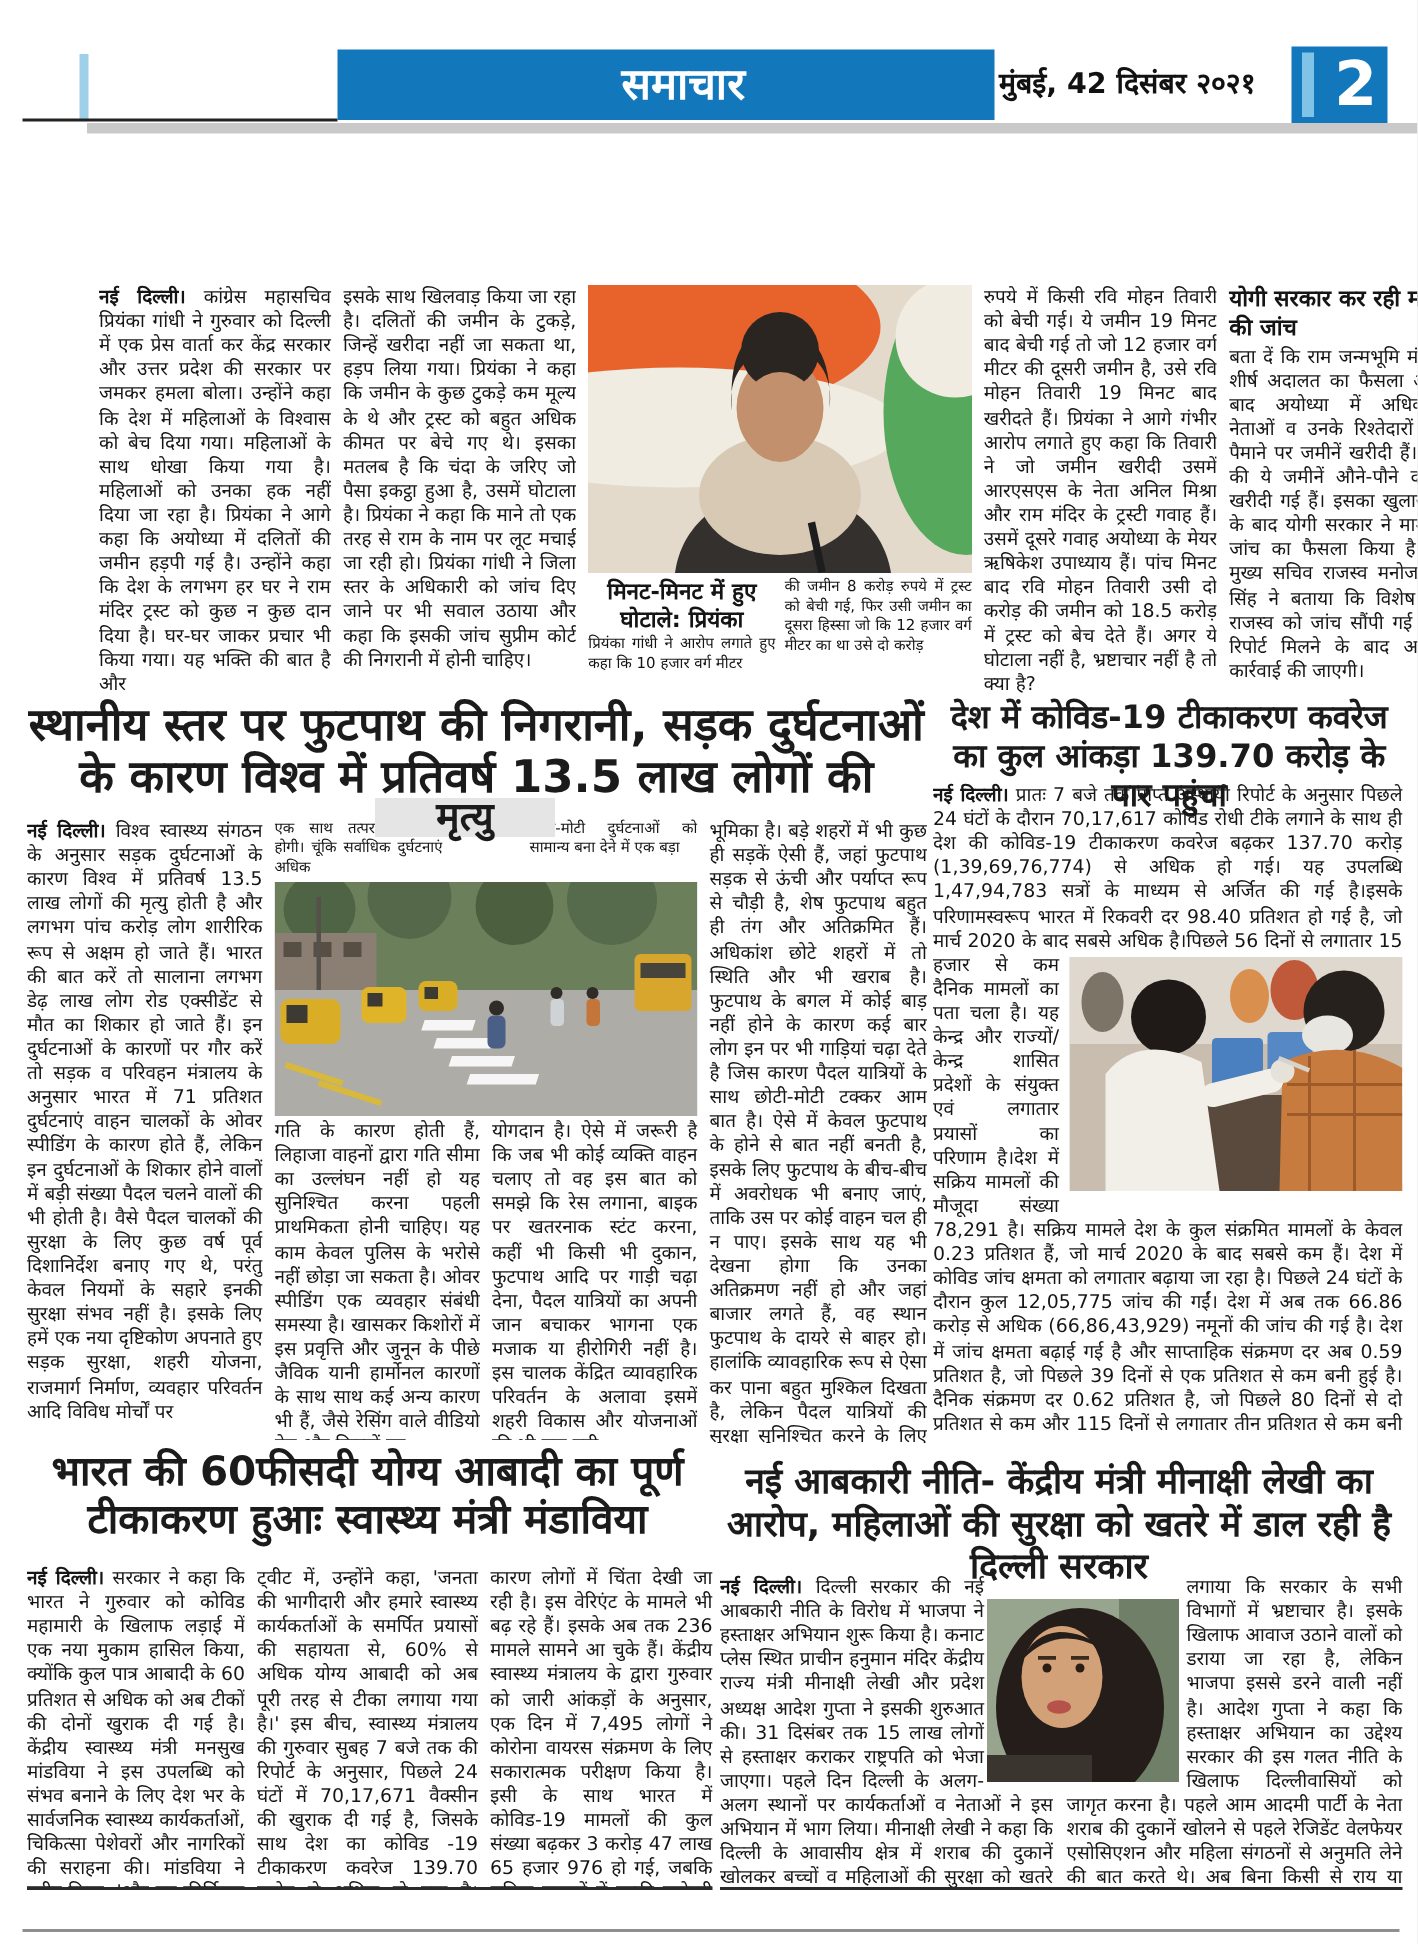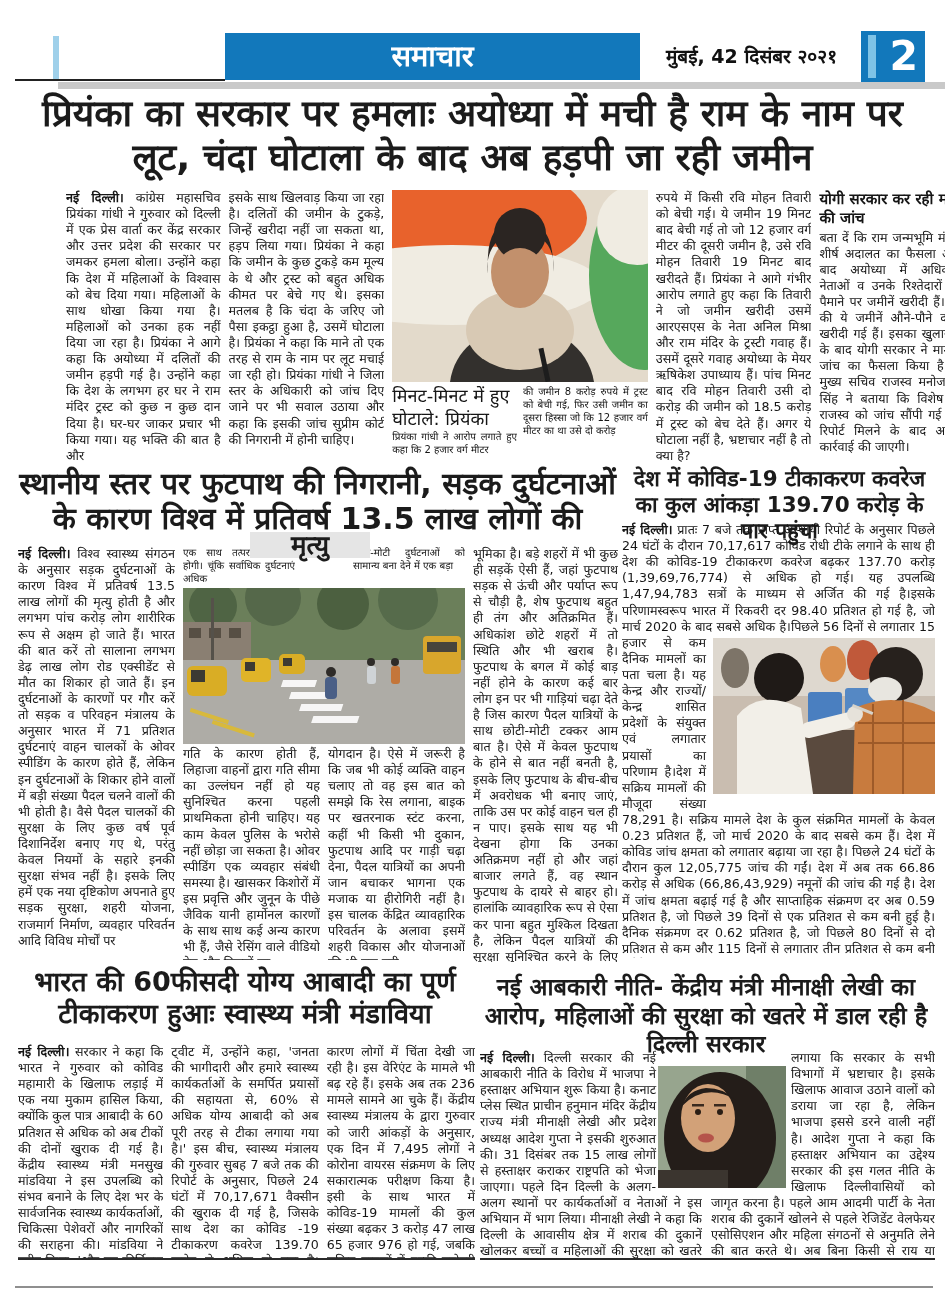--- a/index.html
+++ b/index.html
@@ -6,28 +6,28 @@
   .sheet{position:relative;width:945px;height:1296px;background:#ffffff;margin:0 auto;
          font-family:"DejaVu Sans","Liberation Sans",sans-serif;color:#151515;overflow:hidden;}
   .abs{position:absolute;}
   .bt{font-size:12.6px;line-height:1.28;text-align:justify;}
   .lead{font-weight:bold;}
   .cols{display:flex;}
   .col{overflow:hidden;}
   .hl{font-weight:bold;color:#1b1b1b;text-align:center;}
   
   .mast-logo{color:#d81b7b;font-weight:bold;font-size:22px;text-align:center;line-height:44px;}
-  .mast-section{background:#1278bb;color:#fff;font-weight:bold;font-size:29px;text-align:center;line-height:47px;}
+  .mast-section{background:#1278bb;color:#fff;font-weight:bold;font-size:29px;text-align:center;line-height:47px;padding-left:23px;}
   .mast-date{font-weight:bold;font-size:19px;text-align:center;line-height:47px;color:#111;}
   .pagebox{background:#1278bb;}
   .pagebox .bar{position:absolute;left:7px;top:4px;width:8px;height:43px;background:#7fc3e6;}
   .pagebox .num{position:absolute;right:7px;top:0;color:#fff;font-weight:bold;font-size:41px;line-height:51px;}
   .shadow{background:#c9c9c9;}
   .photo{display:block;overflow:hidden;background:#ddd;}
-  .caption-title{font-weight:normal;font-size:18px;line-height:1.25;text-align:left;}
+  .caption-title{font-weight:bold;font-size:15px;line-height:1.25;text-align:center;}
   .cap{font-size:10px;line-height:1.3;text-align:justify;}
   .subhead{font-weight:bold;font-size:15px;line-height:1.25;text-align:left;margin-bottom:2px;}
   .rule{background:#8f8f8f;}
   .sp-r{float:right;width:46px;height:130px;}
   .sp-l{float:left;width:80px;height:130px;}
   .covid-img{float:right;width:222px;height:156px;margin:3px 0 3px 7px;}
 </style>
 </head>
 <body>
 
@@ -36,21 +36,20 @@
   <div class="abs" style="left:53px;top:36px;width:6px;height:44px;background:#9fd0ea;"></div>
   <div class="abs" style="left:15px;top:79px;width:210px;height:2px;background:#222;"></div>
   <div class="abs mast-section" style="left:225px;top:33px;width:415px;height:47px;">समाचार</div>
   <div class="abs mast-date" style="left:645px;top:33px;width:213px;height:47px;">मुंबई, 42 दिसंबर २०२१</div>
   <div class="abs pagebox" style="left:861px;top:31px;width:64px;height:51px;">
     <span class="bar"></span>
     <span class="num">2</span>
   </div>
   <div class="abs shadow" style="left:58px;top:82px;width:887px;height:7px;"></div>
 
-  <div class="abs hl" style="left:25px;top:92px;width:895px;font-size:37px;line-height:1.2;">प्रियंका का सरकार पर हमलाः अयोध्या में मची है राम के नाम पर लूट, चंदा घोटाला के बाद अब हड़पी जा रही जमीन</div>
 
   <div class="abs cols" style="left:18px;top:190px;width:912px;height:272px;gap:8px;margin-left:48px;">
     <div class="col bt" style="width:156px;height:272px;">
       <b class="lead">नई दिल्ली।</b>
       <span>कांग्रेस महासचिव प्रियंका गांधी ने गुरुवार को दिल्ली में एक प्रेस वार्ता कर केंद्र सरकार और उत्तर प्रदेश की सरकार पर जमकर हमला बोला। उन्होंने कहा कि देश में महिलाओं के विश्वास को बेच दिया गया। महिलाओं के साथ धोखा किया गया है। महिलाओं को उनका हक नहीं दिया जा रहा है। प्रियंका ने आगे कहा कि अयोध्या में दलितों की जमीन हड़पी गई है। उन्होंने कहा कि देश के लगभग हर घर ने राम मंदिर ट्रस्ट को कुछ न कुछ दान दिया है। घर-घर जाकर प्रचार भी किया गया। यह भक्ति की बात है और</span>
     </div>
     <div class="col bt" style="width:157px;height:272px;">इसके साथ खिलवाड़ किया जा रहा है। दलितों की जमीन के टुकड़े, जिन्हें खरीदा नहीं जा सकता था, हड़प लिया गया। प्रियंका ने कहा कि जमीन के कुछ टुकड़े कम मूल्य के थे और ट्रस्ट को बहुत अधिक कीमत पर बेचे गए थे। इसका मतलब है कि चंदा के जरिए जो पैसा इकट्ठा हुआ है, उसमें घोटाला है। प्रियंका ने कहा कि माने तो एक तरह से राम के नाम पर लूट मचाई जा रही हो। प्रियंका गांधी ने जिला स्तर के अधिकारी को जांच दिए जाने पर भी सवाल उठाया और कहा कि इसकी जांच सुप्रीम कोर्ट की निगरानी में होनी चाहिए।</div>
     <div class="col" style="width:258px;height:272px;">
       <span class="photo" style="width:258px;height:192px;">
         <svg width="258" height="192" viewBox="0 0 258 192" xmlns="http://www.w3.org/2000/svg">
@@ -64,21 +63,21 @@
           <ellipse cx="128" cy="82" rx="29" ry="35" fill="#c2906c"></ellipse>
           <path d="M96,84 C88,30 168,26 161,82 C163,44 148,30 128,28 C102,30 94,48 96,84 Z" fill="#2b2522"></path>
           <circle cx="128" cy="44" r="26" fill="#2b2522"></circle>
           <ellipse cx="128" cy="88" rx="26" ry="30" fill="#c2906c"></ellipse>
           <rect x="150" y="158" width="5" height="34" fill="#1d1d1d" transform="rotate(-12 152 175)"></rect>
         </svg>
       </span>
       <div class="cols" style="gap:6px;margin-top:3px;">
         <div class="col" style="width:126px;">
           <div class="caption-title">मिनट-मिनट में हुए घोटाले: प्रियंका</div>
-          <div class="cap">प्रियंका गांधी ने आरोप लगाते हुए कहा कि 2 हजार वर्ग मीटर</div>
+          <div class="cap">प्रियंका गांधी ने आरोप लगाते हुए कहा कि 10 हजार वर्ग मीटर</div>
         </div>
         <div class="col cap" style="width:126px;">की जमीन 8 करोड़ रुपये में ट्रस्ट को बेची गई, फिर उसी जमीन का दूसरा हिस्सा जो कि 12 हजार वर्ग मीटर का था उसे दो करोड़</div>
       </div>
     </div>
     <div class="col bt" style="width:157px;height:272px;">रुपये में किसी रवि मोहन तिवारी को बेची गई। ये जमीन 19 मिनट बाद बेची गई तो जो 12 हजार वर्ग मीटर की दूसरी जमीन है, उसे रवि मोहन तिवारी 19 मिनट बाद खरीदते हैं। प्रियंका ने आगे गंभीर आरोप लगाते हुए कहा कि तिवारी ने जो जमीन खरीदी उसमें आरएसएस के नेता अनिल मिश्रा और राम मंदिर के ट्रस्टी गवाह हैं। उसमें दूसरे गवाह अयोध्या के मेयर ऋषिकेश उपाध्याय हैं। पांच मिनट बाद रवि मोहन तिवारी उसी दो करोड़ की जमीन को 18.5 करोड़ में ट्रस्ट को बेच देते हैं। अगर ये घोटाला नहीं है, भ्रष्टाचार नहीं है तो क्या है?</div>
     <div class="col" style="width:160px;height:272px;">
       <div class="subhead">योगी सरकार कर रही मामले की जांच</div>
       <div class="bt">बता दें कि राम जन्मभूमि मंदिर पर शीर्ष अदालत का फैसला आने के बाद अयोध्या में अधिकारियों-नेताओं व उनके रिश्तेदारों ने बड़े पैमाने पर जमीनें खरीदी हैं। करोड़ों की ये जमीनें औने-पौने दाम पर खरीदी गई हैं। इसका खुलासा होने के बाद योगी सरकार ने मामले की जांच का फैसला किया है। अपर मुख्य सचिव राजस्व मनोज कुमार सिंह ने बताया कि विशेष सचिव राजस्व को जांच सौंपी गई है और रिपोर्ट मिलने के बाद आगे की कार्रवाई की जाएगी।</div>
     </div>
   </div>

